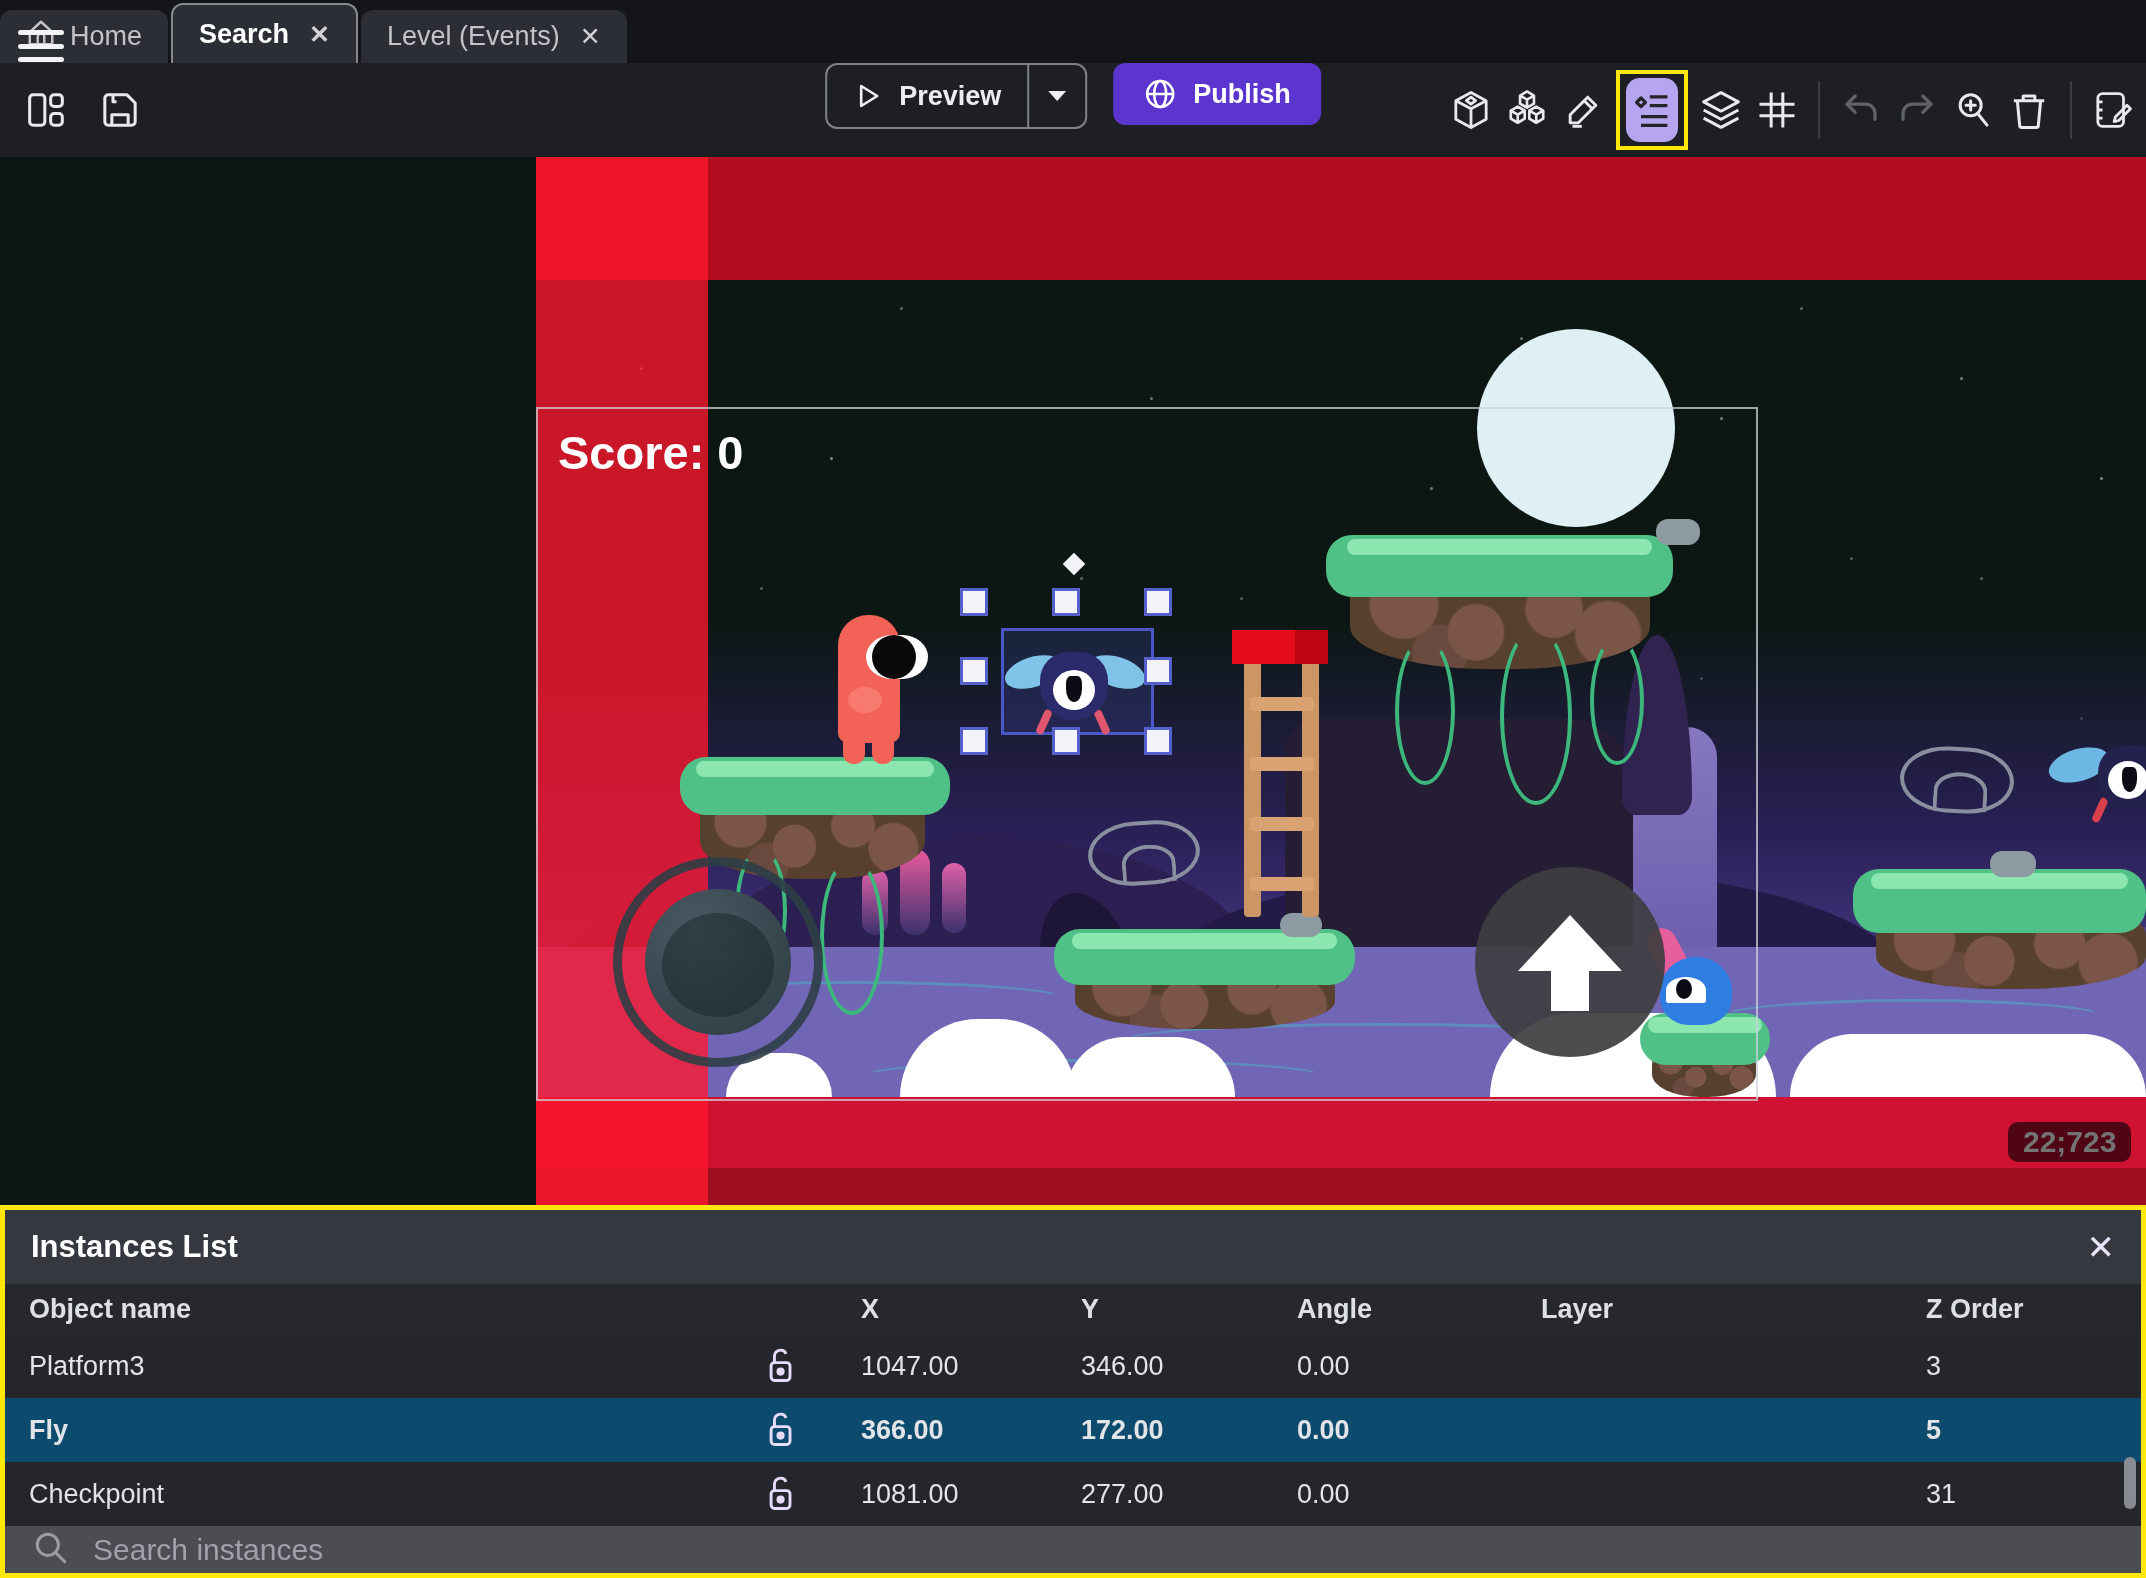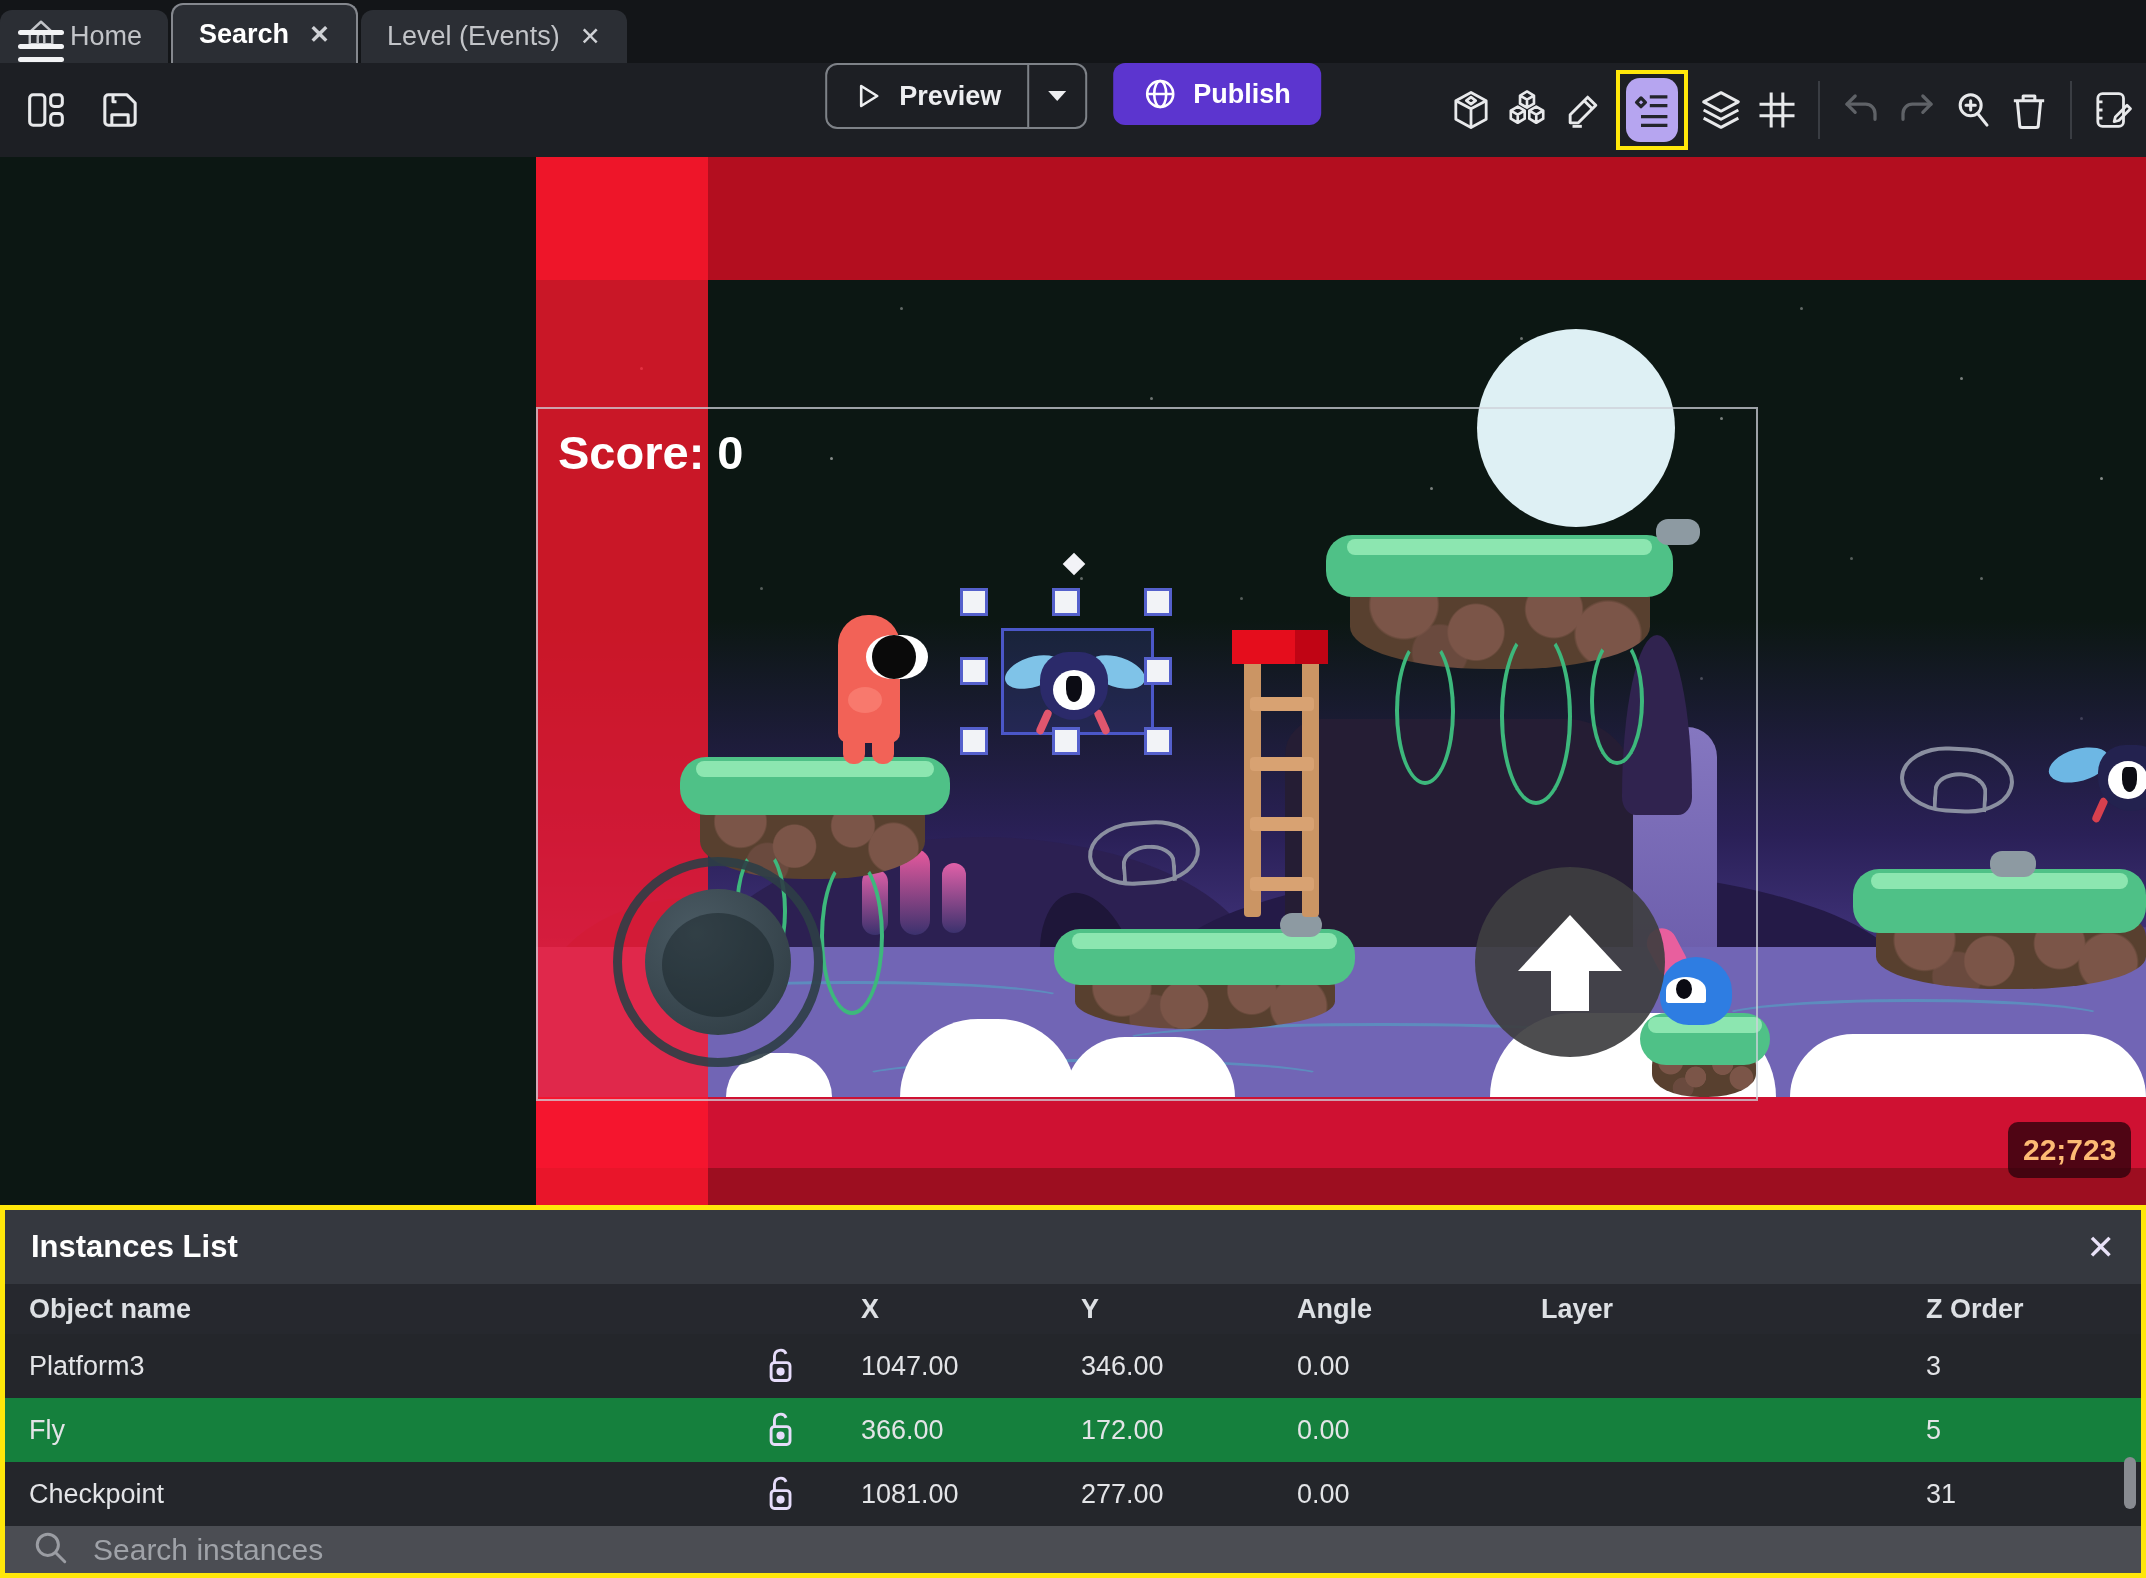--- a/index.html
+++ b/index.html
@@ -62,31 +62,31 @@
   .vine{position:absolute;border:4px solid #3db87c;border-top-color:transparent;border-radius:50%;}
   .eye-deco{position:absolute;border:4px solid #8a8fa0;border-radius:50% 50% 50% 50%/60% 60% 60% 60%;}
   .eye-deco:before{content:"";position:absolute;left:28%;bottom:-2px;width:44%;height:60%;border:4px solid #8a8fa0;border-bottom:none;border-radius:50% 50% 0 0;}
   .handle{position:absolute;width:22px;height:22px;background:#f2f3f7;border:3px solid #5560cc;}
   .redband{position:absolute;left:536px;top:0;width:1610px;height:123px;background:#b30e1f;}
   .redstripe{position:absolute;left:536px;top:0;width:172px;height:1048px;background:rgba(255,23,45,.78);}
   .redbottom{position:absolute;left:536px;top:940px;width:1610px;height:108px;background:#cf1132;}
   .reddark{position:absolute;left:536px;top:1011px;width:1610px;height:37px;background:#9d0e20;}
   .viewframe{position:absolute;left:536px;top:250px;width:1218px;height:690px;border:2px solid rgba(205,210,218,.75);}
   .score{position:absolute;left:558px;top:268px;font-size:47px;font-weight:bold;color:#fff;}
-  .badge{position:absolute;left:2008px;top:965px;background:rgba(46,2,12,.8);border-radius:10px;padding:11px 15px;color:#fdba74;font-size:30px;font-weight:bold;text-align:center;}
+  .badge{position:absolute;left:2008px;top:965px;background:rgba(46,2,12,.8);border-radius:10px;padding:3px 15px;color:#737373;font-size:30px;font-weight:bold;text-align:center;}
 
   
   .panel{position:absolute;left:0;top:1205px;width:2146px;height:373px;border:5px solid #ffe70a;box-sizing:border-box;background:#232529;display:flex;flex-direction:column;}
   .panel-header{height:74px;background:#35383f;display:flex;align-items:center;justify-content:space-between;padding:0 26px;}
   .panel-title{font-size:31px;font-weight:bold;color:#fff;}
   .panel-close{font-size:34px;color:#e9e2f8;cursor:pointer;}
   .pgrid{display:grid;grid-template-columns:730px 90px 220px 216px 244px 385px 1fr;align-items:center;}
   .panel-cols{height:50px;background:#26282e;font-weight:bold;font-size:27px;color:#dde0e4;}
   .prow{height:64px;font-size:27px;color:#e3e4e7;background:#24262b;cursor:pointer;}
-  .prow.selected{background:#15803d;}
+  .prow.selected{background:#0c4a6e;font-weight:bold;}
   .cell-name{padding-left:24px;}
   .cell-ind{padding-left:36px;}
   .cell-lock{display:flex;justify-content:center;}
   .panel-search{flex:1;background:#4b4d53;display:flex;align-items:center;gap:22px;padding:0 28px;}
   .panel-search input{background:transparent;border:none;outline:none;font-size:30px;color:#e8e9eb;width:1500px;font-family:"Liberation Sans",sans-serif;}
   .panel-search input::placeholder{color:#9fa2a8;}
   .pscroll{position:absolute;right:5px;top:247px;width:12px;height:52px;border-radius:6px;background:#888b91;}
 </style>
 </head>
 <body>

